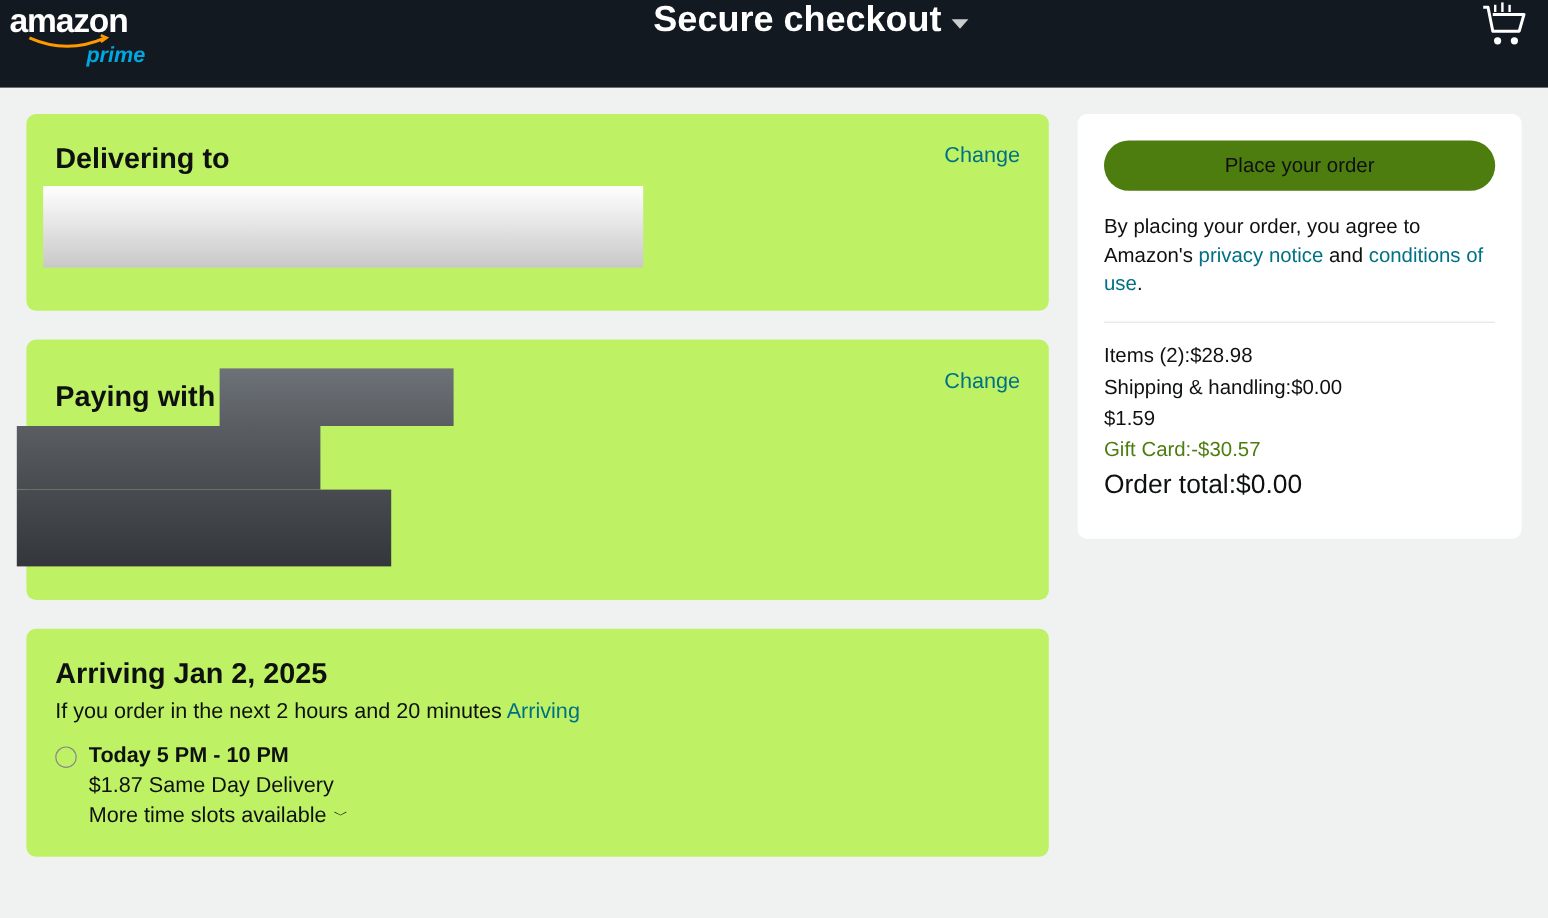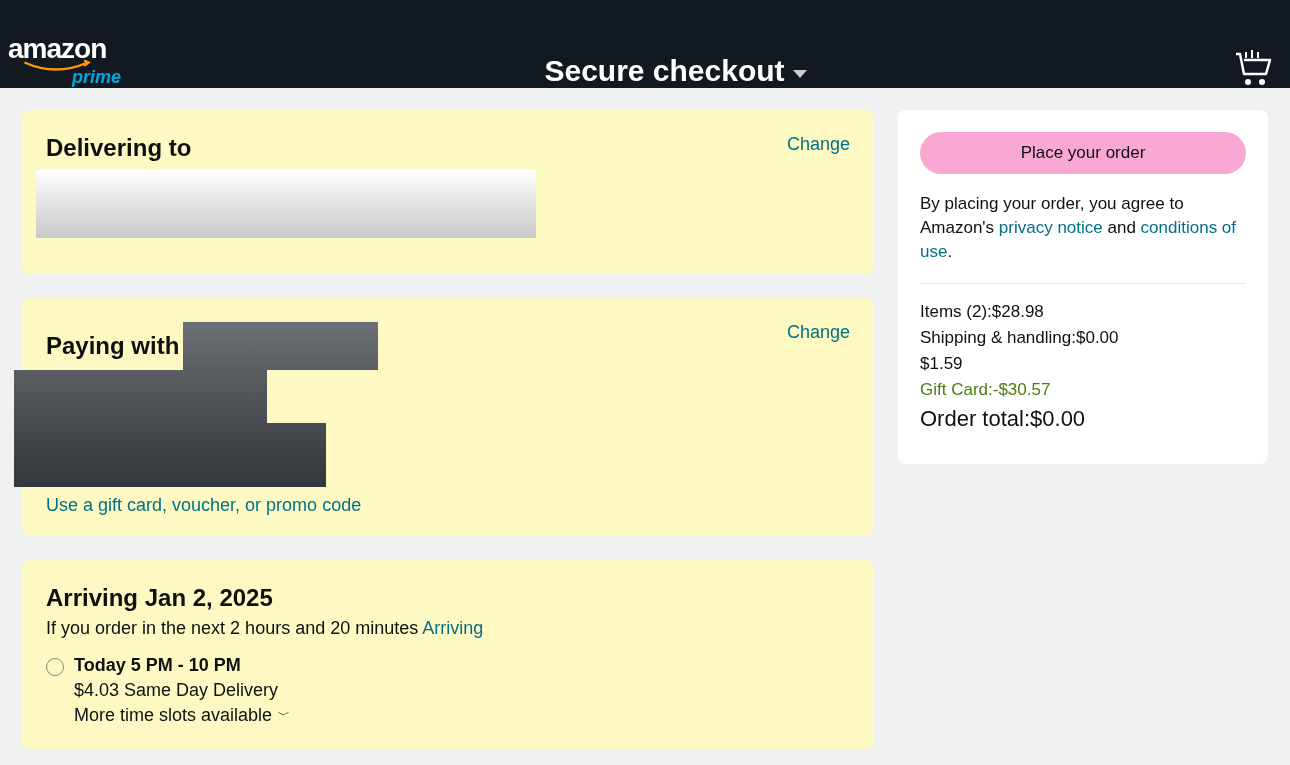--- a/index.html
+++ b/index.html
@@ -4,23 +4,23 @@
   <style>
     * { margin: 0; padding: 0; box-sizing: border-box; }
     body {
       font-family: "Amazon Ember", Arial, sans-serif;
       background: #f0f2f2;
       color: #0f1111;
       width: 1290px;
     }
     .header {
       background: #131921;
-      height: 88px;
-      display: flex;
-      align-items: flex-end;
+      height: 73px;
+      display: flex;
+      align-items: flex-start;
       justify-content: space-between;
       padding: 0 16px 0 8px;
     }
     .logo {
       display: flex;
       flex-direction: column;
       align-items: flex-start;
       padding-top: 4px;
     }
     .logo-amazon {
@@ -68,21 +68,21 @@
       gap: 24px;
       padding: 22px;
     }
     .main-col {
       flex: 1;
       display: flex;
       flex-direction: column;
       gap: 24px;
     }
     .card {
-      background: #fef9c3;
+      background: #bef264;
       border-radius: 8px;
       padding: 24px;
       position: relative;
     }
     .card-header {
       display: flex;
       justify-content: space-between;
       align-items: flex-start;
     }
     .card-title {
@@ -150,21 +150,21 @@
     .sidebar {
       width: 370px;
     }
     .summary-card {
       background: #fff;
       border-radius: 8px;
       padding: 22px 22px 26px 22px;
     }
     .place-order-btn {
       width: 100%;
-      background: #f9a8d4;
+      background: #4d7c0f;
       border: none;
       border-radius: 24px;
       padding: 11px 0;
       font-size: 17px;
       color: #0f1111;
       cursor: pointer;
       margin-bottom: 18px;
     }
     .terms {
       font-size: 17px;
@@ -262,33 +262,32 @@
     <div class="card" style="padding-bottom:20px;">
       <div class="card-header">
         <div class="paying-title-row">
           <span class="card-title">Paying with</span>
           <span class="paying-redacted-1"></span>
         </div>
         <a class="link">Change</a>
       </div>
       <div class="paying-redacted-2"></div>
       <div class="paying-redacted-3"></div>
-      <a class="link">Use a gift card, voucher, or promo code</a>
     </div>
 
     <div class="card">
       <div class="card-title">Arriving Jan 2, 2025</div>
       <div class="arriving-sub">
         <span>If you order in the next 2 hours and 20 minutes </span><a class="link">Arriving</a>
       </div>
       <div class="delivery-option">
         <div class="radio"></div>
         <div>
           <div class="option-title">Today 5 PM - 10 PM</div>
-          <div class="option-sub">$4.03 Same Day Delivery</div>
+          <div class="option-sub">$1.87 Same Day Delivery</div>
           <div class="slots-row">
             <span class="option-sub" style="margin-top:0">More time slots available</span>
             <span style="font-size:12px;">﹀</span>
           </div>
         </div>
       </div>
     </div>
 
   </div>
 

